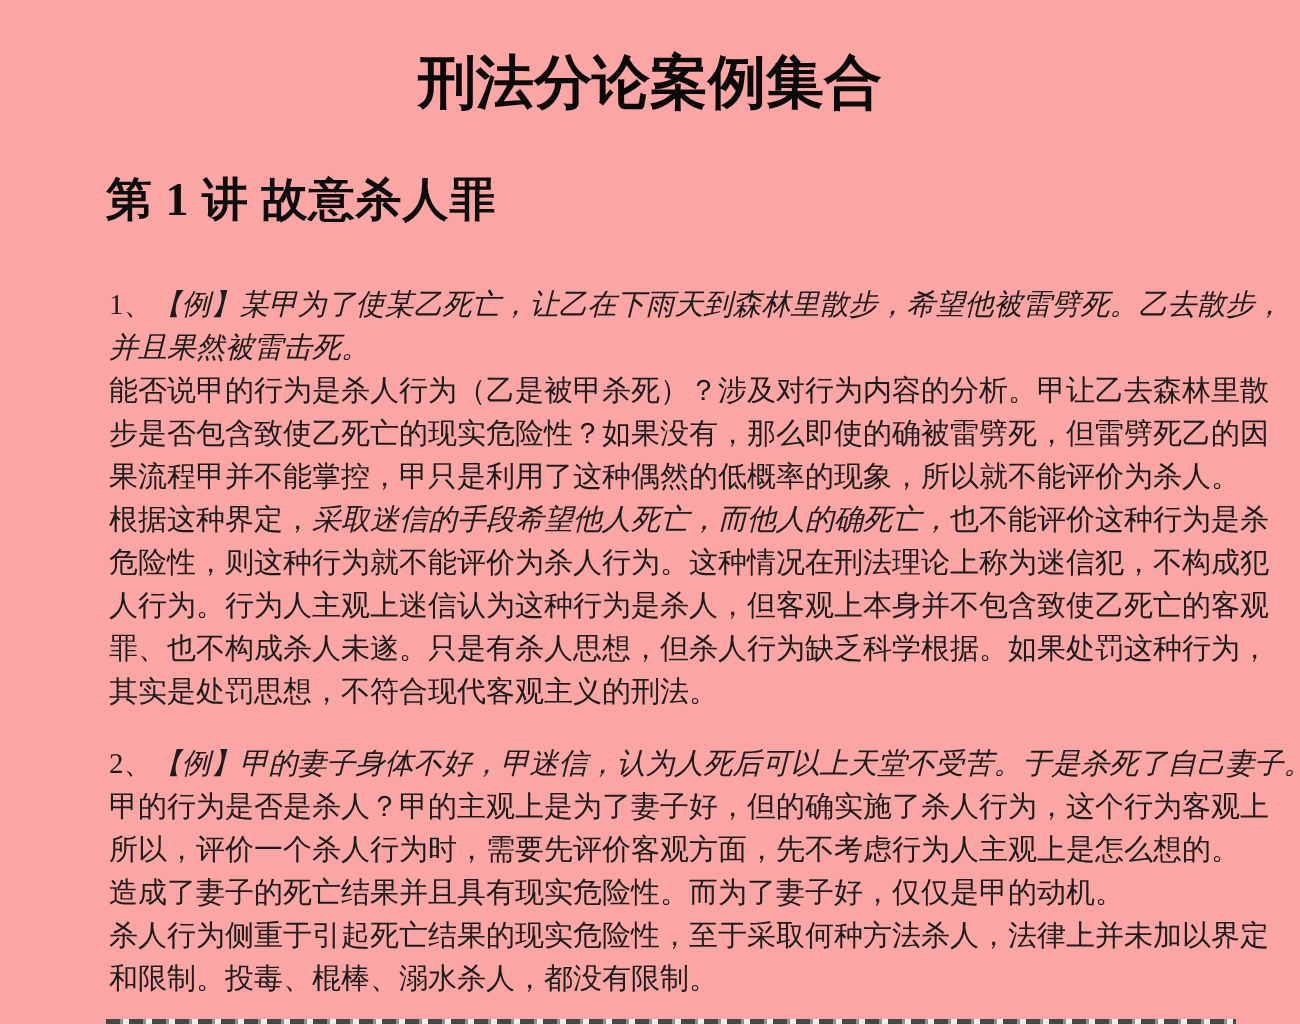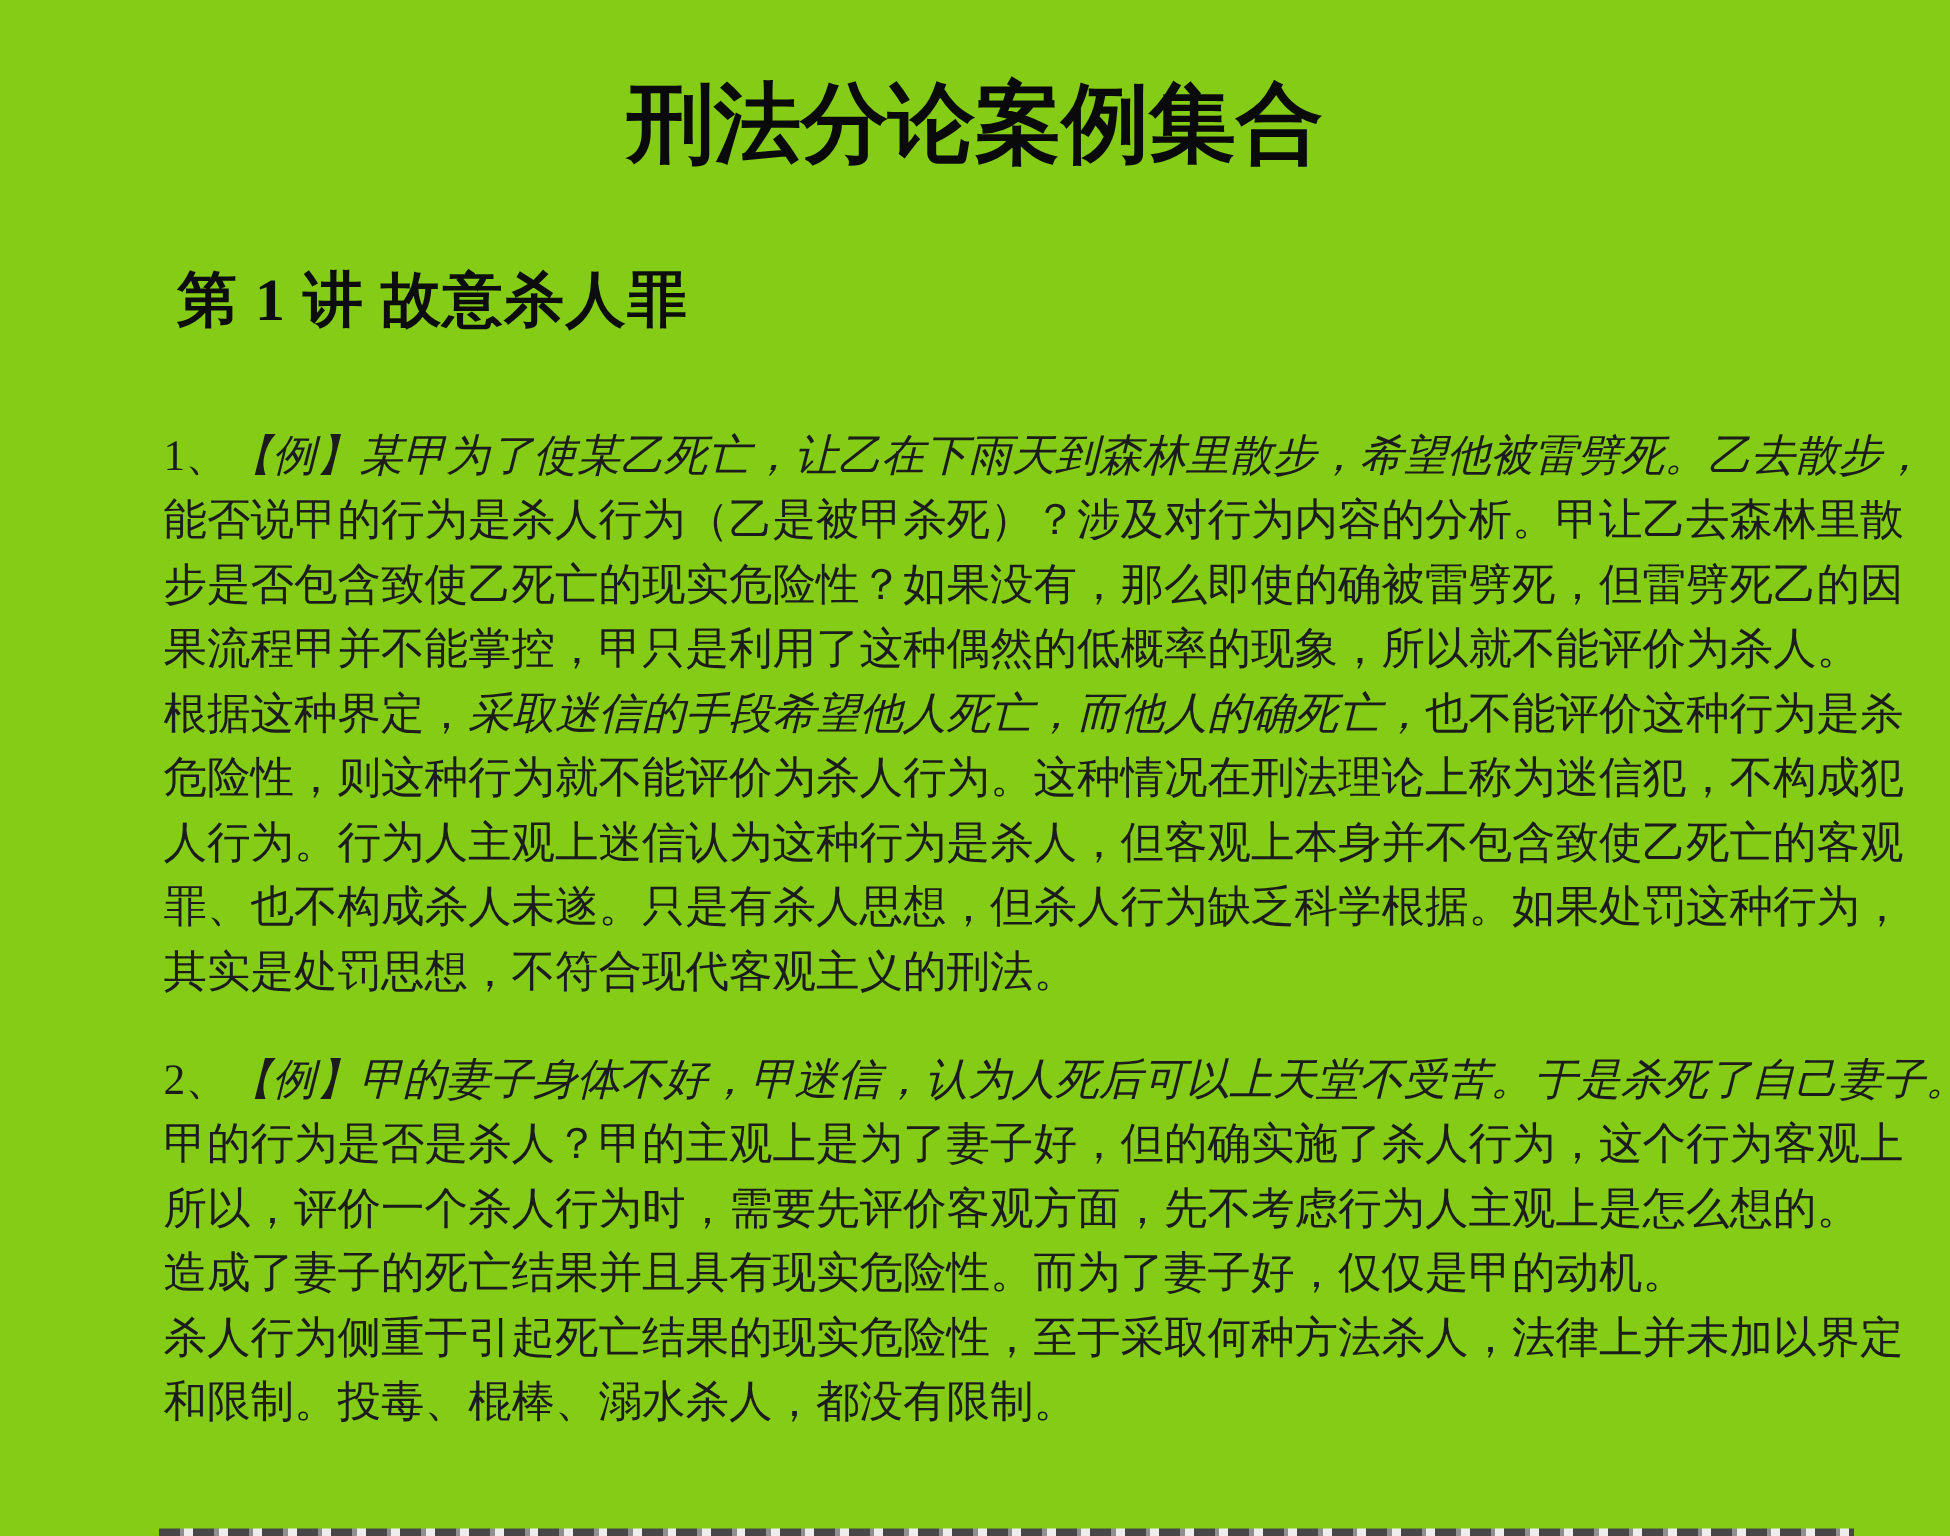--- a/index.html
+++ b/index.html
@@ -5,42 +5,42 @@
   html, body {
     margin: 0;
     padding: 0;
     background: #fefefd;
   }
   .page {
     position: relative;
     width: 1300px;
     height: 1024px;
     overflow: hidden;
-    background: #84cc16;
+    background: #fca5a5;
     color: #161616;
     font-family: "Liberation Serif", "DejaVu Serif", serif;
   }
   .doc-title {
     position: absolute;
     top: 40px;
     left: 0;
     width: 1300px;
     margin: 0;
     text-align: center;
     font-size: 58px;
     line-height: 86px;
     font-weight: bold;
     color: #0a0a0a;
   }
   .lecture-heading {
     position: absolute;
     top: 174px;
-    left: 118px;
+    left: 106px;
     margin: 0;
-    font-size: 40px;
+    font-size: 46px;
     line-height: 52px;
     font-weight: bold;
     letter-spacing: 1px;
     color: #0d0d0d;
     font-family: Liberation Serif, serif;
   }
   .doc-body {
     position: absolute;
     top: 283px;
     left: 108px;
@@ -81,20 +81,21 @@
 <body>
 
 <div class="page">
   <h1 class="doc-title">刑法分论案例集合</h1>
 
   <h2 class="lecture-heading">第 1 讲  故意杀人罪</h2>
 
   <div class="doc-body" id="doc-body">
       <div class="paragraph">
         <div class="text-line"><span class="run-song">1、</span><span class="run-kai">【例】某甲为了使某乙死亡，让乙在下雨天到森林里散步，希望他被雷劈死。乙去散步，</span></div>
+        <div class="text-line"><span class="run-kai">并且果然被雷击死。</span></div>
         <div class="text-line"><span class="run-song">能否说甲的行为是杀人行为（乙是被甲杀死）？涉及对行为内容的分析。甲让乙去森林里散</span></div>
         <div class="text-line"><span class="run-song">步是否包含致使乙死亡的现实危险性？如果没有，那么即使的确被雷劈死，但雷劈死乙的因</span></div>
         <div class="text-line"><span class="run-song">果流程甲并不能掌控，甲只是利用了这种偶然的低概率的现象，所以就不能评价为杀人。</span></div>
         <div class="text-line"><span class="run-song">根据这种界定，</span><span class="run-kai">采取迷信的手段希望他人死亡，而他人的确死亡，</span><span class="run-song">也不能评价这种行为是杀</span></div>
         <div class="text-line"><span class="run-song">危险性，则这种行为就不能评价为杀人行为。这种情况在刑法理论上称为迷信犯，不构成犯</span></div>
         <div class="text-line"><span class="run-song">人行为。行为人主观上迷信认为这种行为是杀人，但客观上本身并不包含致使乙死亡的客观</span></div>
         <div class="text-line"><span class="run-song">罪、也不构成杀人未遂。只是有杀人思想，但杀人行为缺乏科学根据。如果处罚这种行为，</span></div>
         <div class="text-line"><span class="run-song">其实是处罚思想，不符合现代客观主义的刑法。</span></div>
       </div>
       <div class="paragraph">

